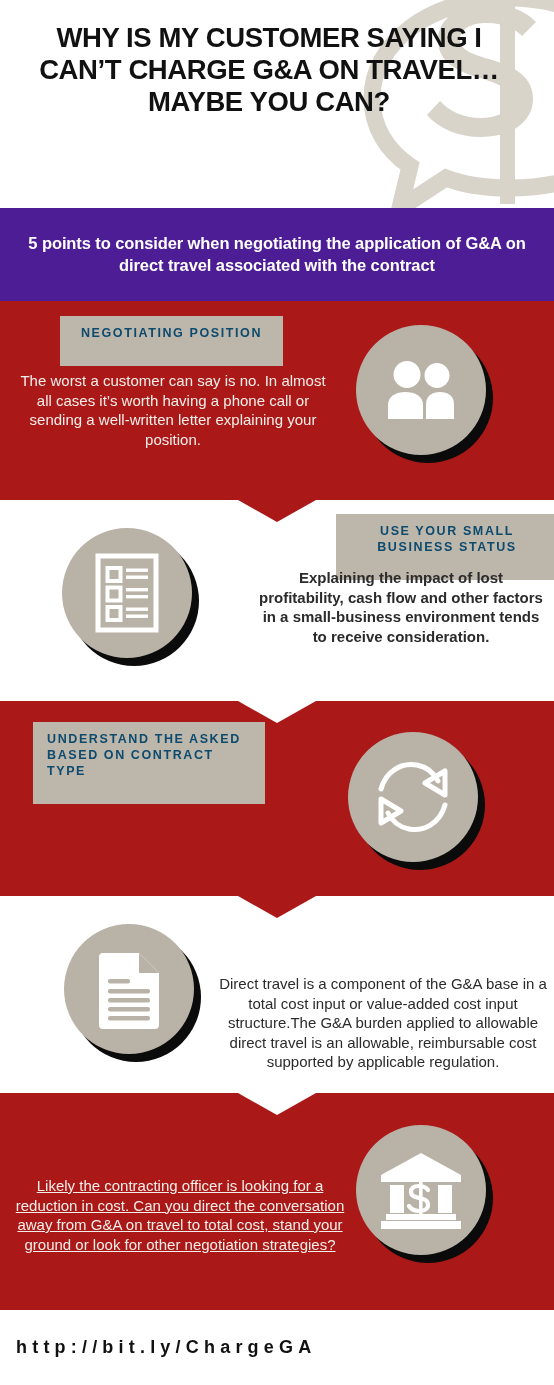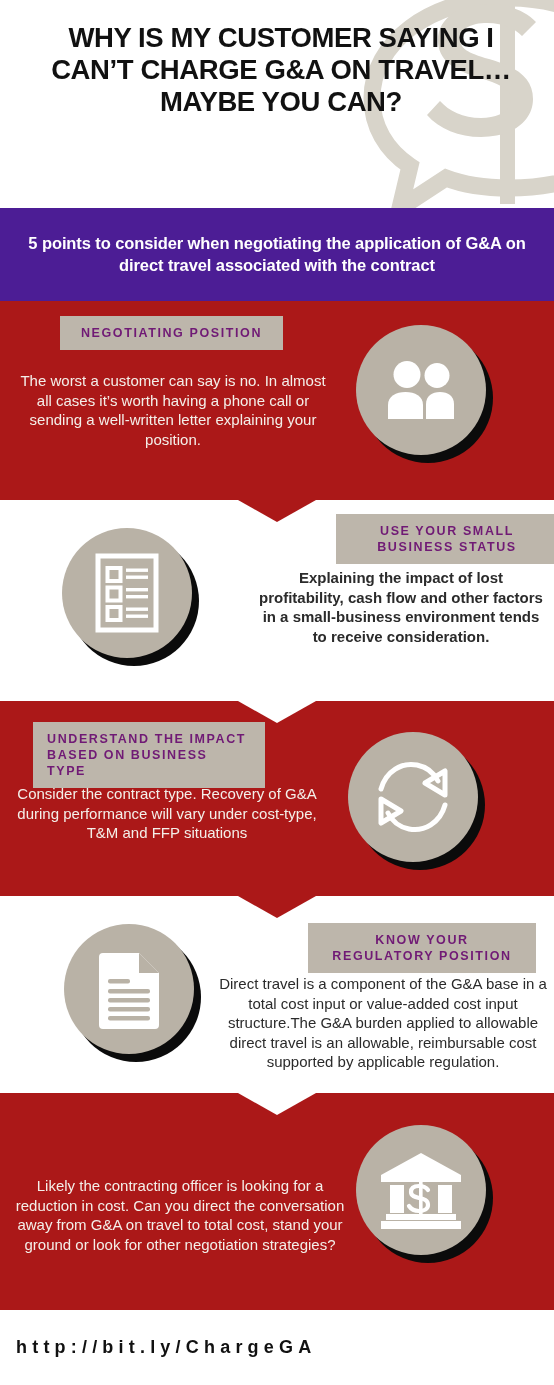--- a/index.html
+++ b/index.html
@@ -8,21 +8,21 @@
     width:554px; height:1385px; position:relative; overflow:hidden;
     font-family:"Liberation Sans", sans-serif;
     background:#ffffff;
   }
   .infographic { position:relative; width:554px; height:1385px; background:#fff; overflow:hidden; }
 
   
   .header { position:relative; width:554px; height:208px; background:#ffffff; overflow:hidden; }
   .watermark { position:absolute; right:-10px; top:-14px; width:260px; height:235px; pointer-events:none; }
   .header-title {
-    position:absolute; left:32px; top:22px; width:498px;
+    position:absolute; left:20px; top:22px; width:498px;
     text-align:center; color:#111111;
     font-weight:bold; font-size:27.5px; line-height:1.17;
     letter-spacing:-0.4px; font-family:"Liberation Sans", sans-serif;
   }
 
   
   .subtitle-bar {
     position:absolute; left:0; top:208px; width:554px; height:93px;
     background:#4c1d95; display:flex; align-items:center; justify-content:center;
   }
@@ -45,23 +45,23 @@
   }
   
   .notch-cut {
     position:absolute; left:50%; margin-left:-39px; top:0; width:0; height:0;
     border-left:39px solid transparent; border-right:39px solid transparent;
     border-top:22px solid #ffffff; z-index:6;
   }
 
   
   .label-ribbon {
-    position:absolute; background:#bdb6ab; color:#701a75;
+    position:absolute; background:#bdb6ab; color:#0c4a6e;
     font-weight:bold; font-size:12.5px; line-height:1.28;
-    letter-spacing:1.6px; padding:9px 14px 9px 14px;
+    letter-spacing:1.6px; padding:9px 14px 25px 14px;
     z-index:4;
   }
   .label-ribbon.center { text-align:center; }
   .label-ribbon.left { text-align:left; }
 
   
   .body-copy { position:absolute; font-size:15px; line-height:1.30; z-index:4; }
   .body-copy.on-red { color:#f4efe9; text-align:center; }
   .body-copy.on-white { color:#2b2b2b; text-align:center; }
 
@@ -147,22 +147,21 @@
         </svg>
       </div>
     </div>
     <div class="label-ribbon center" style="left:311px; top:14px; width:222px;margin-left:25px;">USE YOUR SMALL BUSINESS STATUS</div>
     <div class="body-copy on-white" style="left:258px; top:68px; width:286px;font-weight:bold;">Explaining the impact of lost profitability, cash flow and other factors in a small-business environment tends to receive consideration.</div>
   </div>
 
   <div class="section sec-red" style="top:701px; height:195px;">
     <div class="bg"></div>
     <div class="notch-cut"></div>
-    <div class="label-ribbon left" style="left:33px; top:21px; width:232px;">UNDERSTAND THE IMPACT BASED ON BUSINESS TYPE</div>
-    <div class="body-copy on-red" style="left:6px; top:83px; width:322px;">Consider the contract type.  Recovery of G&amp;A during performance will vary under cost-type, T&amp;M and FFP situations</div>
+    <div class="label-ribbon left" style="left:33px; top:21px; width:232px;">UNDERSTAND THE ASKED BASED ON CONTRACT TYPE</div>
     <div class="icon-wrap" style="left:348px; top:31px; width:145px; height:145px;">
       <div class="icon-shadow"></div>
       <div class="icon-circle">
         <svg width="82" height="80" viewBox="0 0 82 80" aria-hidden="true">
           <path d="M9 32 C14 14 30 5 45 8 C55 10 62 16 66 24" fill="none" stroke="#ffffff" stroke-width="5" stroke-linecap="round"></path>
           <path d="M73 14 L73 38 L53 26 Z" fill="none" stroke="#ffffff" stroke-width="5" stroke-linejoin="round"></path>
           <path d="M73 48 C68 66 52 75 37 72 C27 70 20 64 16 56" fill="none" stroke="#ffffff" stroke-width="5" stroke-linecap="round"></path>
           <path d="M9 66 L9 42 L29 54 Z" fill="none" stroke="#ffffff" stroke-width="5" stroke-linejoin="round"></path>
         </svg>
       </div>
@@ -179,28 +178,27 @@
           <path d="M5 5 h40 l20 20 v52 a4 4 0 0 1 -4 4 h-52 a4 4 0 0 1 -4 -4 v-68 a4 4 0 0 1 4 -4 z" fill="#ffffff"></path>
           <path d="M45 5 l20 20 h-20 z" fill="#b9b2a6"></path>
           <rect x="14" y="31" width="22" height="4.6" rx="2" fill="#b9b2a6"></rect>
           <rect x="14" y="41" width="42" height="4.6" rx="2" fill="#b9b2a6"></rect>
           <rect x="14" y="50" width="42" height="4.6" rx="2" fill="#b9b2a6"></rect>
           <rect x="14" y="59" width="42" height="4.6" rx="2" fill="#b9b2a6"></rect>
           <rect x="14" y="68" width="42" height="4.6" rx="2" fill="#b9b2a6"></rect>
         </svg>
       </div>
     </div>
-    <div class="label-ribbon center" style="left:308px; top:27px; width:228px;">KNOW YOUR REGULATORY POSITION</div>
     <div class="body-copy on-white" style="left:218px; top:78px; width:330px;">Direct travel is a component of the G&amp;A base in a total cost input or value-added cost input structure.The G&amp;A burden applied to allowable direct travel is an allowable, reimbursable cost supported by applicable regulation.</div>
   </div>
 
   <div class="section sec-red" style="top:1093px; height:217px;">
     <div class="bg"></div>
     <div class="notch-cut"></div>
-    <div class="body-copy on-red" style="left:6px; top:83px; width:348px;">Likely the contracting officer is looking for a reduction in cost.  Can you direct the conversation away from G&amp;A on travel to total cost, stand your ground or look for other negotiation strategies?</div>
+    <div class="body-copy on-red" style="left:6px; top:83px; width:348px;text-decoration:underline;">Likely the contracting officer is looking for a reduction in cost.  Can you direct the conversation away from G&amp;A on travel to total cost, stand your ground or look for other negotiation strategies?</div>
     <div class="icon-wrap" style="left:356px; top:32px; width:145px; height:145px;">
       <div class="icon-shadow"></div>
       <div class="icon-circle">
         <svg width="86" height="78" viewBox="0 0 86 78" aria-hidden="true">
           <path d="M43 2 L83 24 H3 Z" fill="#ffffff"></path>
           <rect x="3" y="24" width="80" height="7" fill="#ffffff"></rect>
           <rect x="12" y="34" width="14" height="28" fill="#ffffff"></rect>
           <rect x="60" y="34" width="14" height="28" fill="#ffffff"></rect>
           <g fill="none" stroke="#ffffff" stroke-width="4.2" stroke-linecap="round">
             <path d="M50 39 c-2-3-6-4-9-4 c-5 0-8 2-8 6 c0 4 4 5 8 6 c5 1 9 2 9 7 c0 4-4 6-9 6 c-4 0-8-2-10-5"></path>

